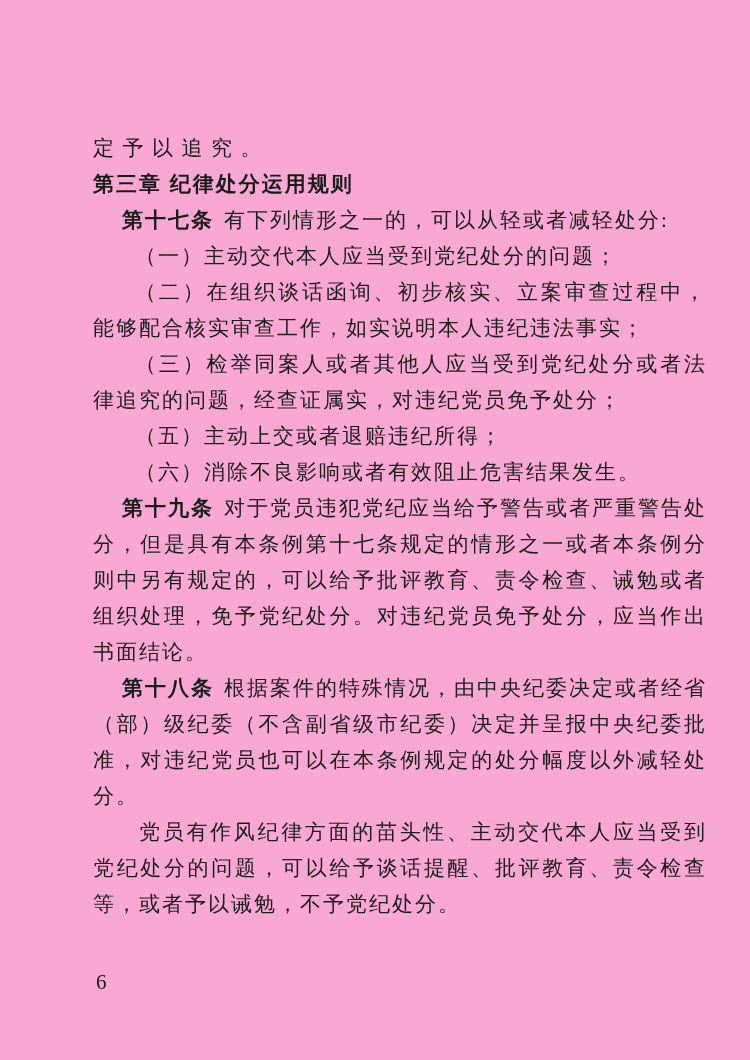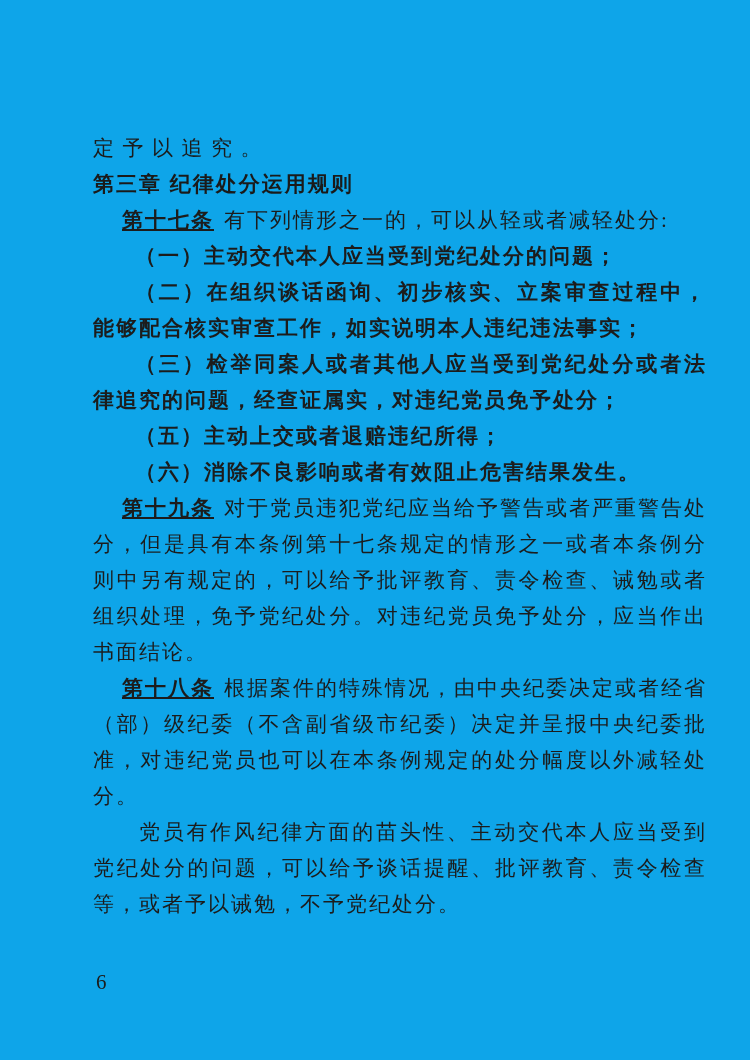--- a/index.html
+++ b/index.html
@@ -5,21 +5,21 @@
   html, body {
     margin: 0;
     padding: 0;
     background: #e8e8e8;
   }
   .page {
     position: relative;
     width: 750px;
     height: 1060px;
     margin: 0 auto;
-    background: #0ea5e9;
+    background: #f9a8d4;
     color: #1c1c1c;
     font-family: "Liberation Serif", "DejaVu Serif", serif;
     overflow: hidden;
   }
   .content {
     position: absolute;
     left: 93px;
     top: 130px;
     width: 614px;
   }
@@ -40,26 +40,25 @@
     margin: 31px 0 0 0;
     font-family: Liberation Sans, sans-serif;
     font-size: 22px;
     font-weight: 700;
     line-height: 36px;
     letter-spacing: 1.5px;
     text-align: center;
     color: #1a1a1a;
   }
   .para-article { text-indent: 29px; }
-  .para-item    { text-indent: 42px; font-weight: bold; }
+  .para-item    { text-indent: 42px; }
   .para-plain   { text-indent: 46px; }
   .term {
     font-weight: 700;
     margin-right: 10px;
-    text-decoration: underline;
   }
   .page-num {
     position: absolute;
     left: 96px;
     top: 964px;
     font-size: 21px;
     line-height: 36px;
     letter-spacing: 0;
     color: #1c1c1c;
   }

